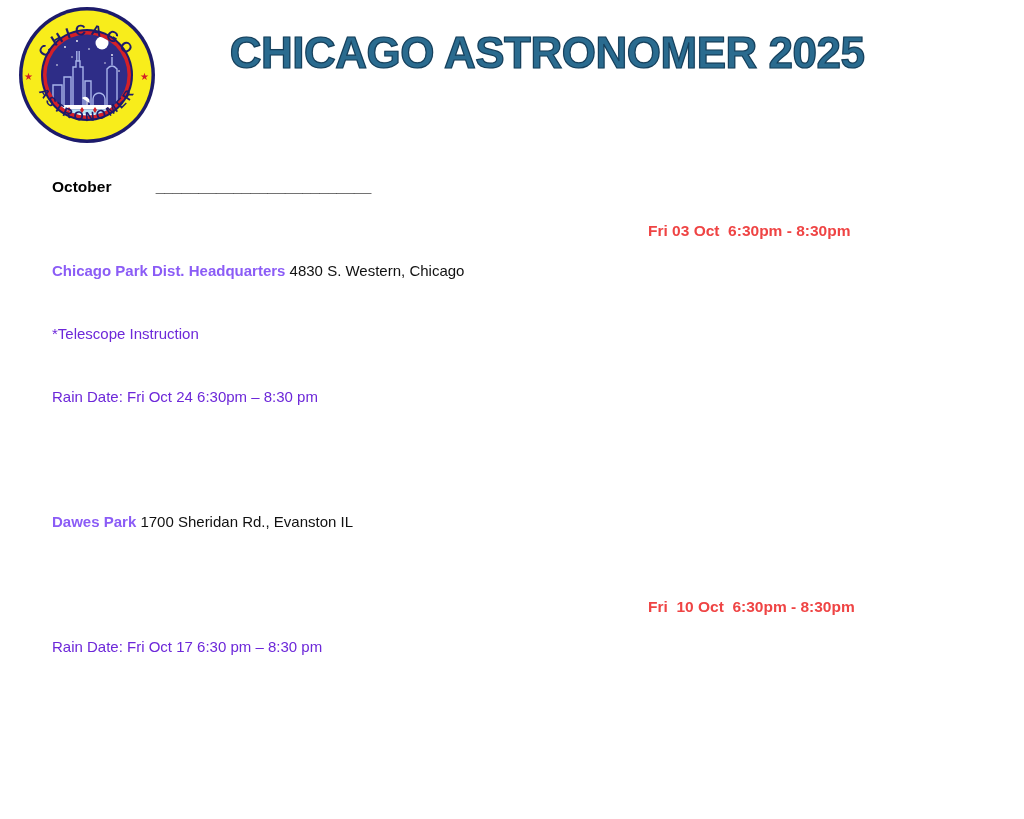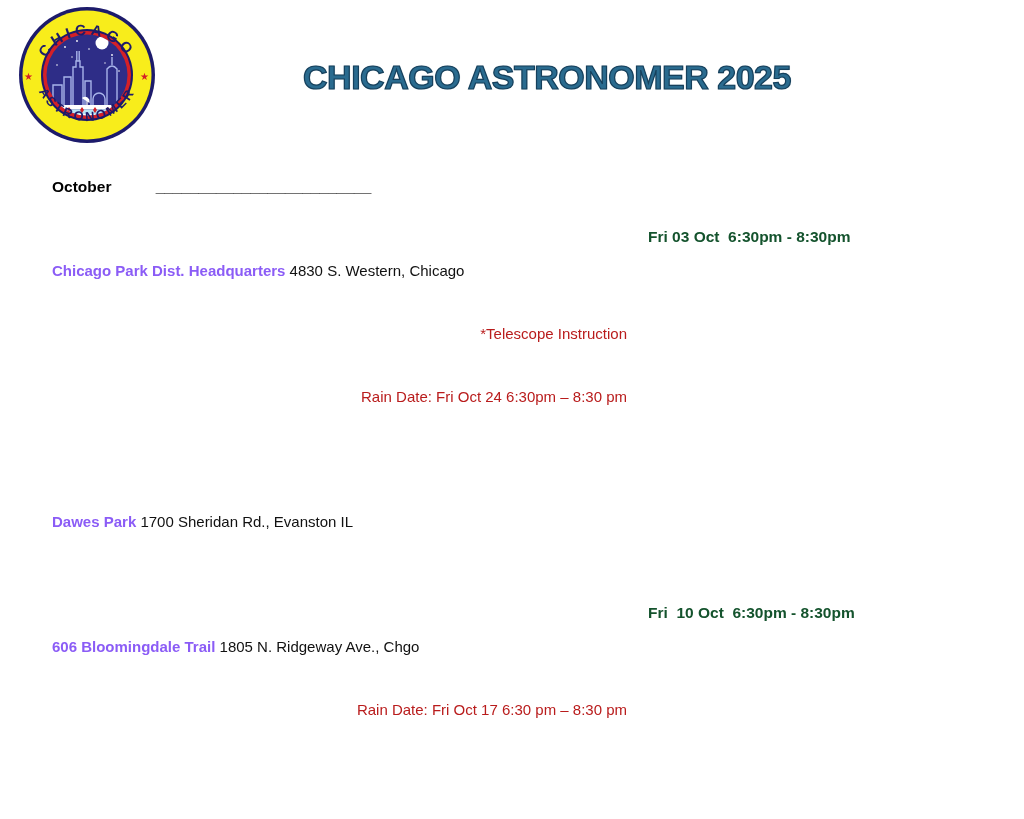--- a/index.html
+++ b/index.html
@@ -10,42 +10,41 @@
     background:#ffffff;
     font-family:"Liberation Sans", sans-serif;
     color:#111;
     overflow:hidden;
   }
   
   .header { position:relative; height:150px; }
   .logo-wrap { position:absolute; left:17px; top:5px; width:140px; height:140px; }
   .titles { margin-left:70px; padding-top:32px; text-align:center; }
   .title-line {
-    font-size:34px; font-weight:bold; line-height:41px;
+    font-size:44px; font-weight:bold; line-height:41px;
     letter-spacing:-0.5px;
     color:#2a6b8f;
     -webkit-text-stroke:1.2px #16405c;
     text-shadow:0 0 1px #16405c;
     white-space:pre;
-    margin-top:25px;
   }
   
   .content { padding-left:52px; font-size:15px; }
   .month-header { font-weight:bold; font-size:15.5px; line-height:20px; white-space:pre; color:#000; }
   .month-rule { font-weight:bold; letter-spacing:0;margin-left:40px; }
   .sec-october  { margin-top:27px; }
   .event { position:relative; margin-top:21px; line-height:21px; }
   .event + .event { margin-top:20px; }
   .event-left { width:575px; white-space:pre-wrap; }
   .event-name { font-weight:bold; color:#8b5cf6; }
   .event-addr { color:#111;margin-top:17px; }
-  .event-note { color:#b91c1c; white-space:pre-wrap;text-align:right; }
+  .event-note { color:#6d28d9; white-space:pre-wrap; }
   .event-time {
-    position:absolute; top:8px; left:596px;
-    font-weight:bold; white-space:pre; color:#14532d;
+    position:absolute; top:2px; left:596px;
+    font-weight:bold; white-space:pre; color:#ef4444;
     font-size:15.5px;
   }
 </style>
 </head>
 <body>
 
 <div class="page">
 
   <div class="header">
 
@@ -148,21 +147,20 @@
       </div>
 
       <div class="event">
         <div class="event-left">
           <div><span class="event-name">Dawes Park</span><span class="event-addr"> 1700 Sheridan Rd., Evanston IL</span></div>
         </div>
       </div>
 
       <div class="event">
         <div class="event-left">
-          <div><span class="event-name">606 Bloomingdale Trail</span><span class="event-addr"> 1805 N. Ridgeway Ave., Chgo</span></div>
           <div class="event-note">Rain Date: Fri Oct 17 6:30 pm – 8:30 pm</div>
         </div>
         <div class="event-time">Fri  10 Oct  6:30pm - 8:30pm</div>
       </div>
 
     </section>
 
   </div>
 </div>
 

